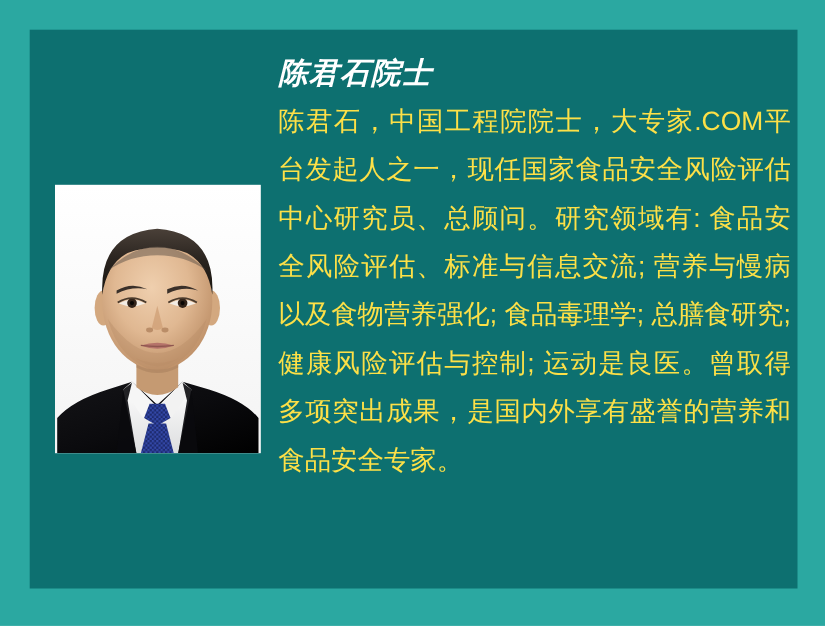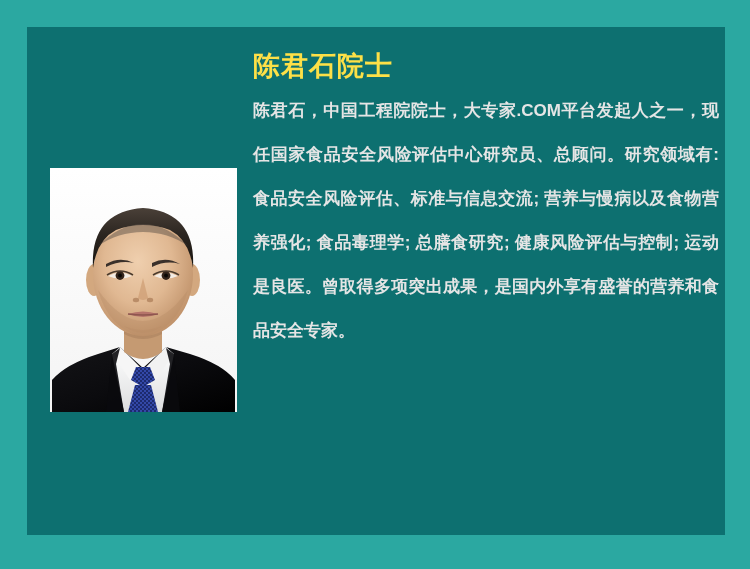--- a/index.html
+++ b/index.html
@@ -45,37 +45,38 @@
     height: 244px;
     display: block;
   }
   .text-column {
     position: absolute;
     left: 226px;
     top: 19px;
     width: 466px;
   }
   .person-name {
-    color: #fde047;
+    color: #ffffff;
     font-size: 27px;
     font-weight: bold;
     line-height: 40px;
     letter-spacing: 1px;
     margin: 0 0 3px 0;
     white-space: nowrap;
+    font-style: italic;
   }
   .bio-text {
-    color: #e5e5e5;
-    font-size: 17px;
+    color: #fde047;
+    font-size: 24px;
     line-height: 44px;
     margin: 0;
     text-align: justify;
     text-justify: inter-character;
     letter-spacing: 0px;
-    font-weight: 700;
+    font-weight: 400;
   }
 </style>
 </head>
 <body>
 
 <div class="card-outer">
   <div class="card-inner">
 
     <div class="photo-frame">
       <svg class="portrait" viewBox="0 0 187 244" preserveAspectRatio="xMidYMid slice">

